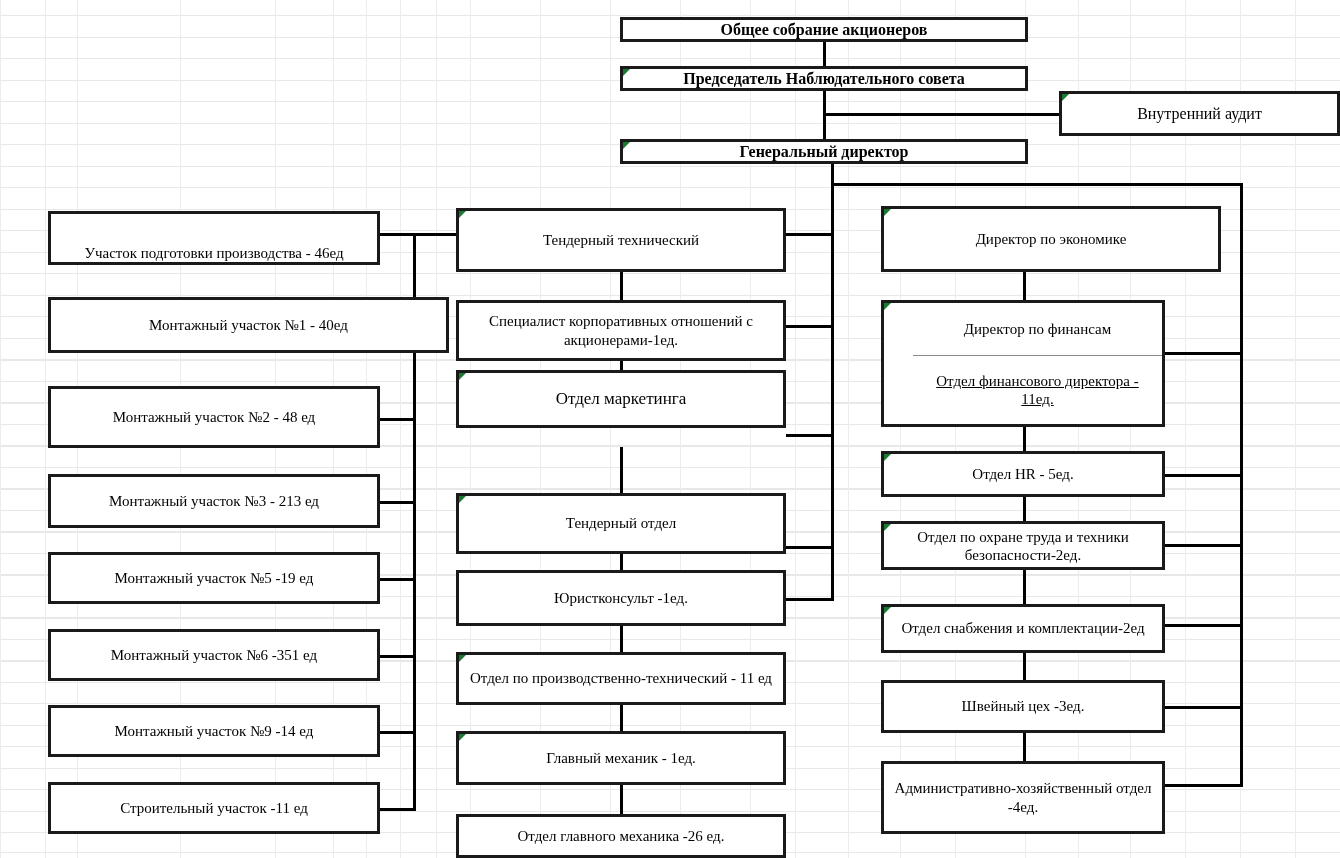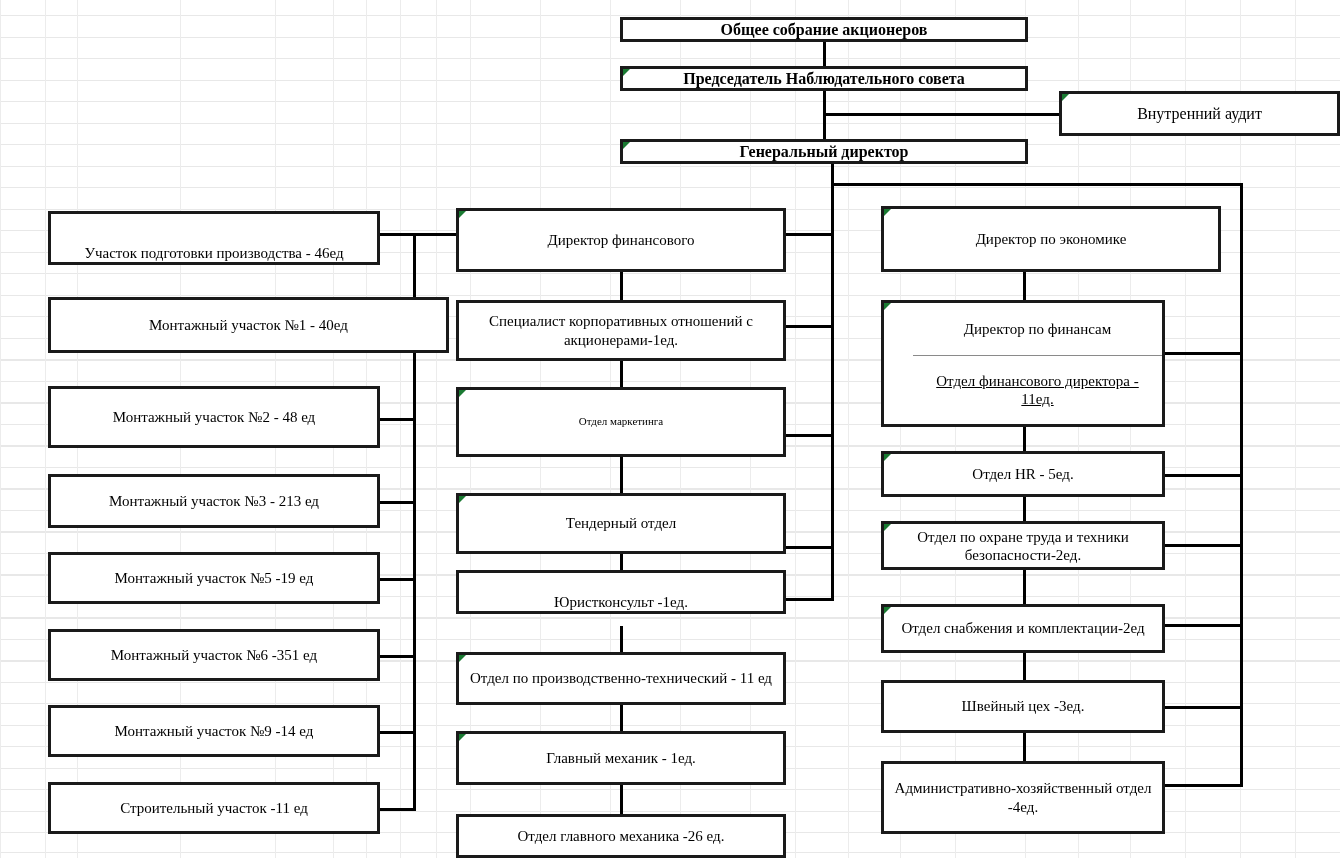--- a/index.html
+++ b/index.html
@@ -230,32 +230,32 @@
     <span class="txt">Монтажный участок №6 -351 ед</span>
   </div>
   <div class="box" style="left:48px; top:705px; width:332px; height:52px; font-size:15px;">
     <span class="txt">Монтажный участок №9 -14 ед</span>
   </div>
   <div class="box" style="left:48px; top:782px; width:332px; height:52px; font-size:15px;">
     <span class="txt">Строительный участок -11 ед</span>
   </div>
 
   <div class="box mark" style="left:456px; top:208px; width:330px; height:64px; font-size:15px;">
-    <span class="txt">Директор финансового</span>
+    <span class="txt">Тендерный технический</span>
   </div>
   <div class="box" style="left:456px; top:300px; width:330px; height:61px; font-size:15px;">
     <span class="txt">Специалист  корпоративных отношений с акционерами-1ед.</span>
   </div>
-  <div class="box mark" style="left:456px; top:387px; width:330px; height:70px; font-size:11px;">
+  <div class="box mark" style="left:456px; top:370px; width:330px; height:58px; font-size:17px;">
     <span class="txt">Отдел маркетинга</span>
   </div>
   <div class="box mark" style="left:456px; top:493px; width:330px; height:61px; font-size:15px;">
     <span class="txt">Тендерный отдел</span>
   </div>
-  <div class="box" style="left:456px; top:570px; width:330px; height:44px; font-size:15px;align-items:flex-end;">
+  <div class="box" style="left:456px; top:570px; width:330px; height:56px; font-size:15px;">
     <span class="txt">Юристконсульт -1ед.</span>
   </div>
   <div class="box mark" style="left:456px; top:652px; width:330px; height:53px; font-size:15px;">
     <span class="txt">Отдел по   производственно-технический -  11 ед</span>
   </div>
   <div class="box mark" style="left:456px; top:731px; width:330px; height:54px; font-size:15px;">
     <span class="txt">Главный механик - 1ед.</span>
   </div>
   <div class="box" style="left:456px; top:814px; width:330px; height:44px; font-size:15px;">
     <span class="txt">Отдел главного механика -26 ед.</span>

